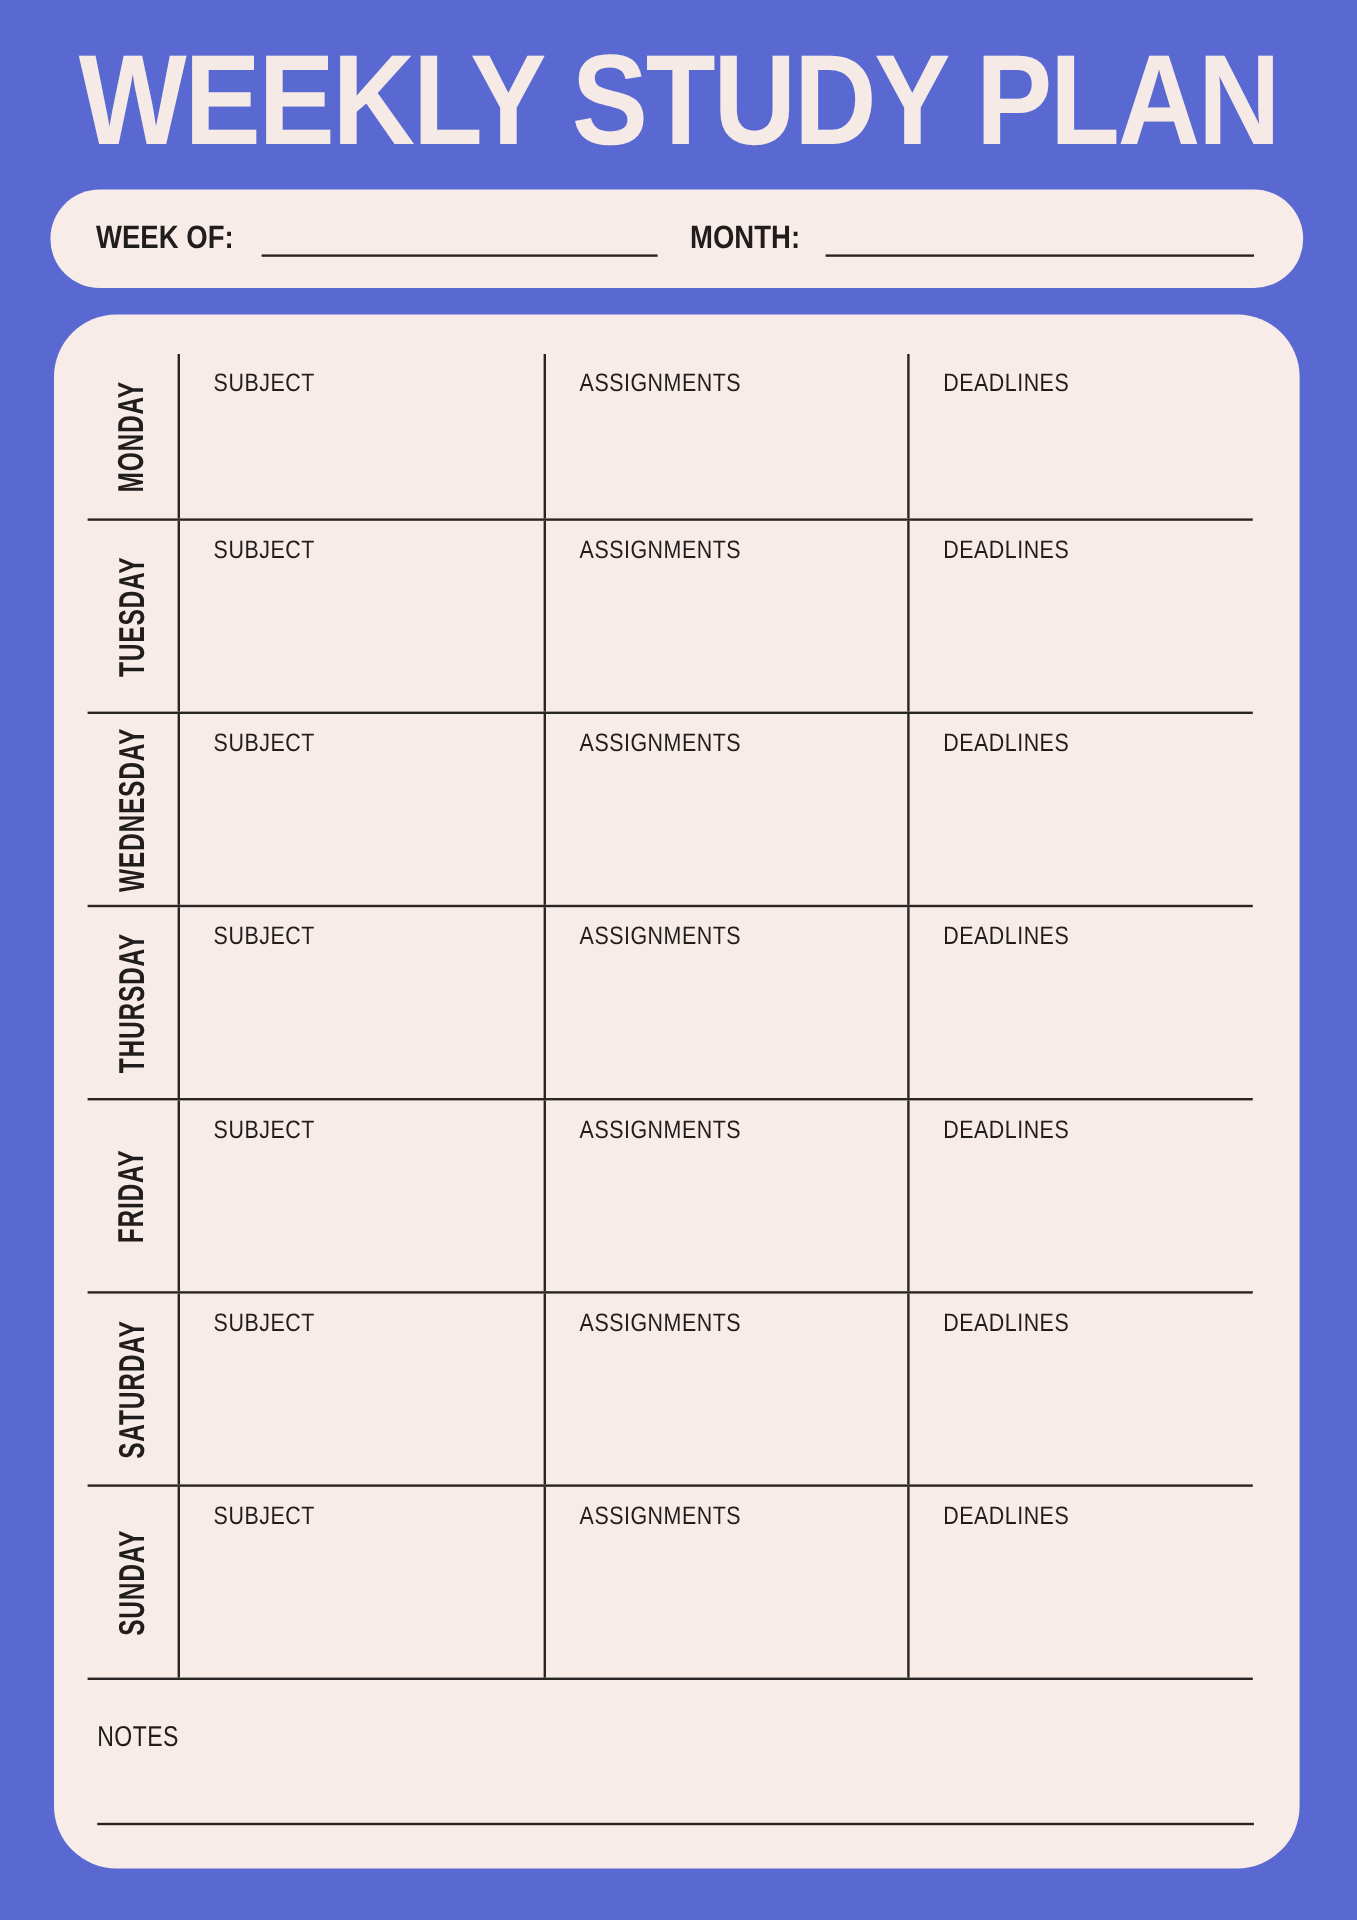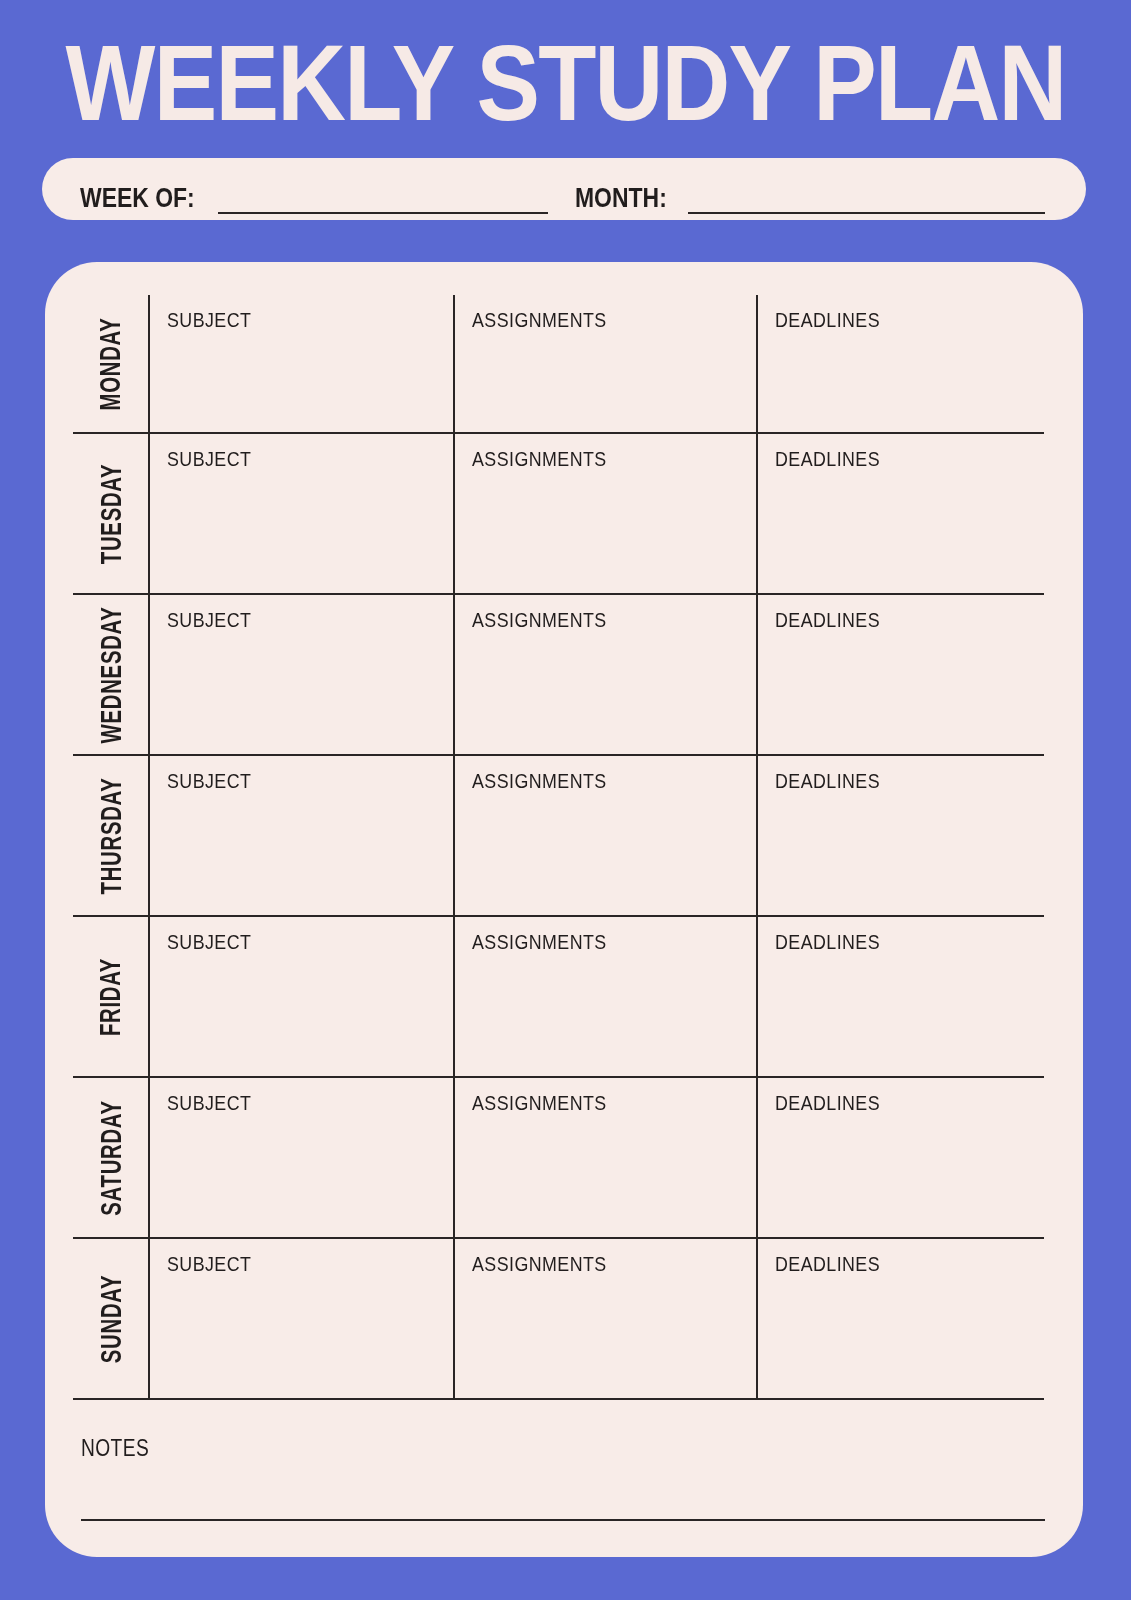--- a/index.html
+++ b/index.html
@@ -20,21 +20,21 @@
   
   .title{
     position:absolute;left:0;right:0;top:30px;
     text-align:center;white-space:nowrap;
     font-size:107px;font-weight:700;line-height:107px;
     letter-spacing:-2px;color:var(--title_text);
     transform:scaleX(0.89);transform-origin:50% 50%;
   }
   
   .pill{
-    position:absolute;left:42px;top:158px;width:1044px;height:62px;
+    position:absolute;left:42px;top:158px;width:1044px;height:82px;
     background:var(--panel);border-radius:41px;
   }
   .pill-label{
     position:absolute;top:25px;
     font-size:27px;font-weight:700;color:var(--ink);
     letter-spacing:0;white-space:nowrap;
     transform:scaleX(0.85);transform-origin:left top;
   }
   .pill-label.week{left:38px;}
   .pill-label.month{left:533px;}
@@ -67,21 +67,21 @@
     display:flex;align-items:center;justify-content:center;
     overflow:visible;
   }
   .day-label{
     display:block;white-space:nowrap;
     font-size:30px;font-weight:700;letter-spacing:1px;color:var(--ink);
     transform:rotate(-90deg) scaleX(0.68);transform-origin:center center;
   }
   .cell{
     border-left:2px solid var(--line);
-    padding:13px 0 0 17px;
+    padding:13px 0 0 28px;
     position:relative;
   }
   .cell-label{
     display:inline-block;white-space:nowrap;
     font-size:21px;letter-spacing:0.5px;color:var(--ink);
     transform:scaleX(0.85);transform-origin:left top;
   }
   .cell-value{
     position:absolute;left:17px;right:10px;top:48px;bottom:6px;
     font-size:20px;color:var(--ink);

